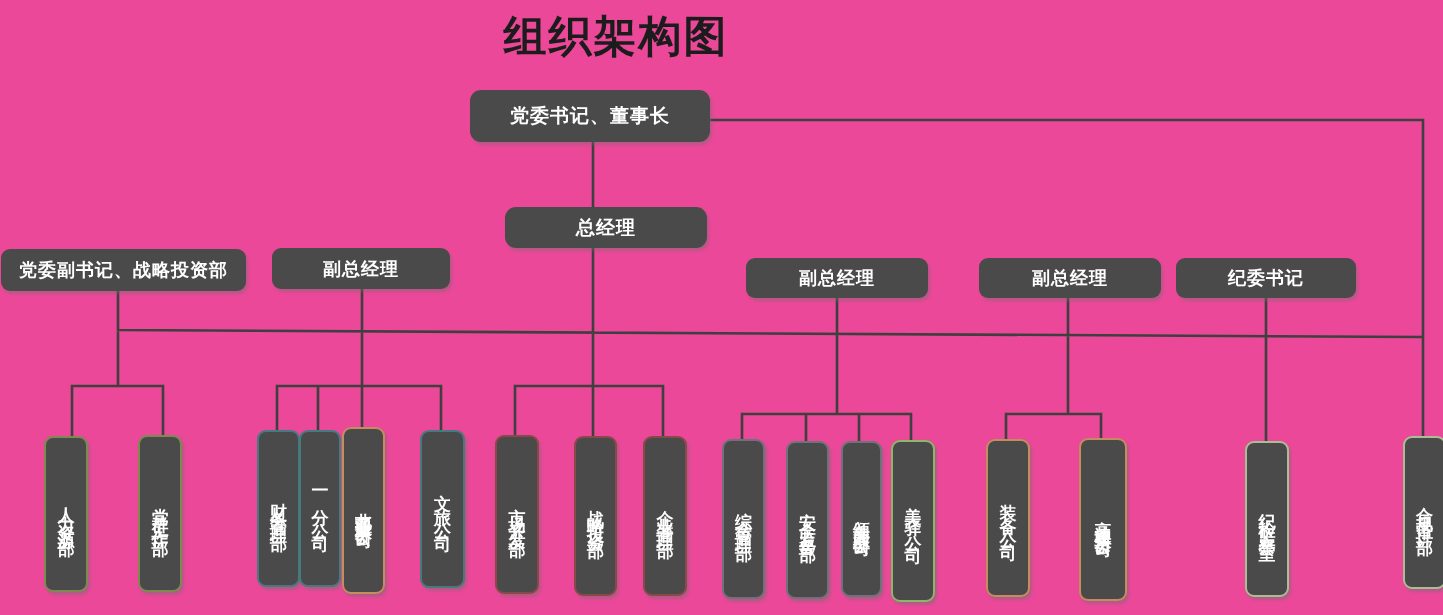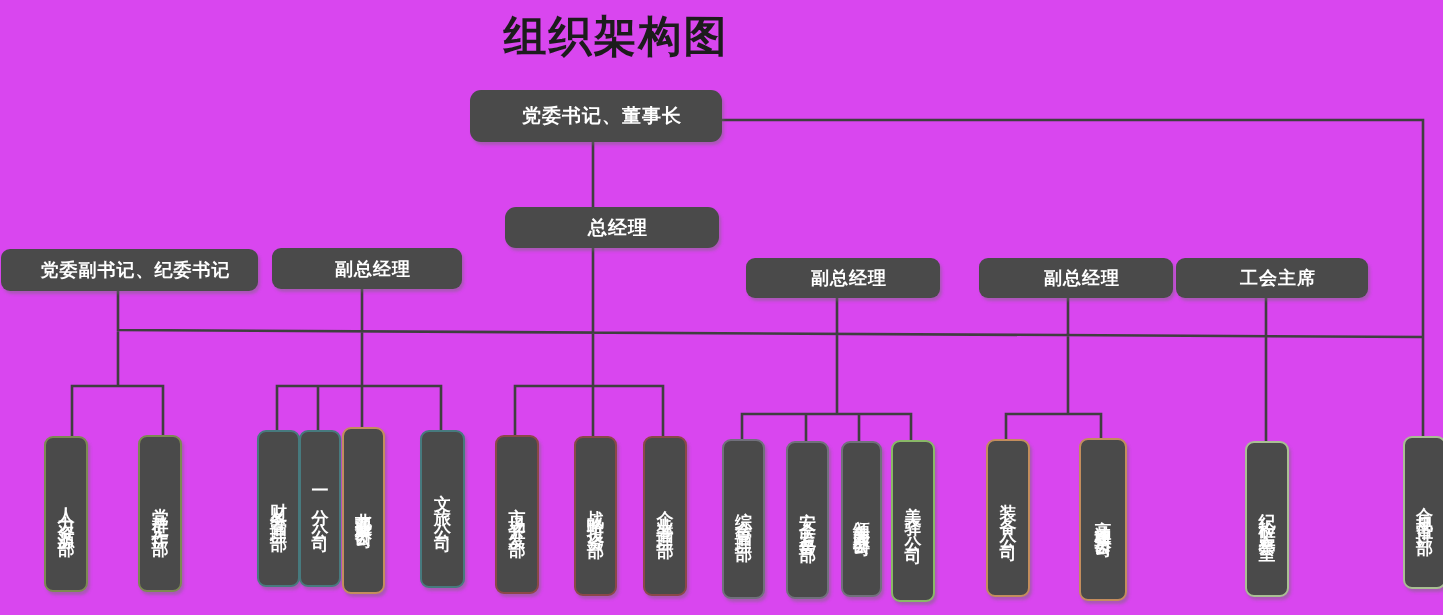--- a/index.html
+++ b/index.html
@@ -1,34 +1,33 @@
 <!DOCTYPE html>
 <html style="--box_fill: #4a4a4a; --box_text: #ffffff; --line: #3f3f3f; --olive: #7c8a52; --teal: #477a7e; --tan: #c38d5d; --maroon: #8b4848; --gray: #71707c; --green: #89b867; --sage: #a9bf93;"><head>
 <meta charset="utf-8">
 <style>
   html,body{margin:0;padding:0;background:#ffffff;}
   .stage{
-    position:relative;width:1443px;height:615px;background:#d946ef;overflow:hidden;
+    position:relative;width:1443px;height:615px;background:#ec4899;overflow:hidden;
     font-family:"Liberation Sans","DejaVu Sans",sans-serif;
     text-decoration:underline;
   }
   .connectors{position:absolute;left:0;top:0;width:1443px;height:615px;}
   .title{
     position:absolute;left:496px;top:8px;width:240px;
     font-family:"Liberation Serif","DejaVu Serif",serif;
     font-size:43px;font-weight:600;color:#1c1c1c;letter-spacing:2px;
     text-align:center;white-space:nowrap;
   }
   .hbox{
     position:absolute;background:var(--box_fill);color:var(--box_text);
     display:flex;align-items:center;justify-content:center;
     font-weight:bold;font-size:18px;letter-spacing:1px;
     border-radius:9px;box-shadow:2px 3px 3px rgba(110,110,110,.42);
     white-space:nowrap;
-    padding-left:12px;
   }
   .hbox.big{font-size:19px;border-radius:11px;}
   .vbox{
     position:absolute;background:var(--box_fill);
     border:2px solid #888;border-radius:9px;
     box-shadow:2px 3px 3px rgba(110,110,110,.45);
     display:flex;align-items:center;justify-content:center;
   }
   .vbox span{
     writing-mode:vertical-rl;text-orientation:upright;
@@ -55,25 +54,25 @@
       M1068 298 L1068 414 M1006 414 L1101 414 M1006 414 L1006 443 M1101 414 L1101 443
       M1266 298 L1266 443"></path>
   </svg>
 
   <div class="title">组织架构图</div>
 
   <div class="hbox big" style="left:470px;top:90px;width:240px;height:52px;">党委书记、董事长</div>
 
   <div class="hbox big" style="left:505px;top:207px;width:202px;height:41px;">总经理</div>
 
-  <div class="hbox" style="left:1px;top:249px;width:245px;height:42px;">党委副书记、纪委书记</div>
+  <div class="hbox" style="left:1px;top:249px;width:245px;height:42px;">党委副书记、战略投资部</div>
   <div class="hbox" style="left:272px;top:248px;width:178px;height:41px;">副总经理</div>
   <div class="hbox" style="left:746px;top:258px;width:182px;height:40px;">副总经理</div>
   <div class="hbox" style="left:979px;top:258px;width:182px;height:40px;">副总经理</div>
-  <div class="hbox" style="left:1176px;top:258px;width:180px;height:40px;">工会主席</div>
+  <div class="hbox" style="left:1176px;top:258px;width:180px;height:40px;">纪委书记</div>
 
   <div class="vbox n5" style="left: 44px; top: 436px; width: 40px; height: 152px; border-color: rgb(124, 138, 82);">
     <span>人力资源部</span>
   </div>
   <div class="vbox n5" style="left: 138px; top: 435px; width: 40px; height: 153px; border-color: rgb(124, 138, 82);">
     <span>党群工作部</span>
   </div>
   <div class="vbox n5" style="left: 257px; top: 430px; width: 39px; height: 153px; border-color: rgb(71, 122, 126);">
     <span>财务管理部</span>
   </div>

